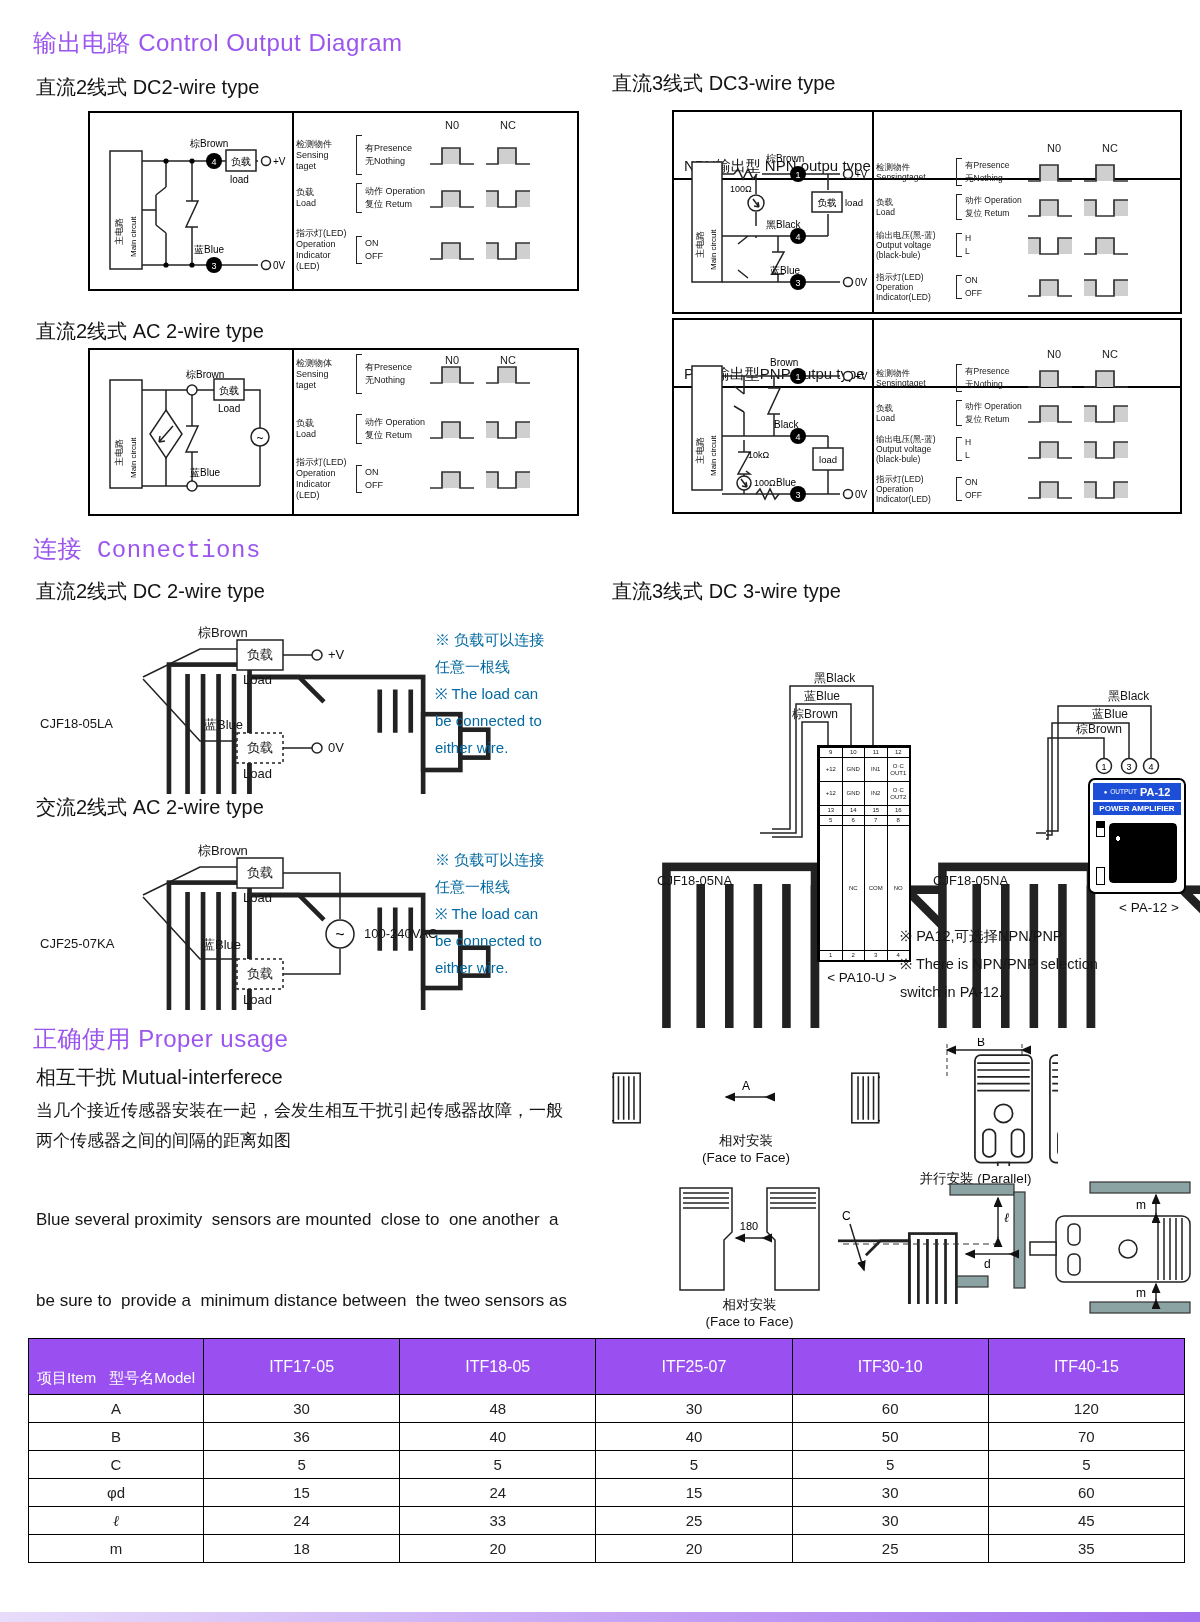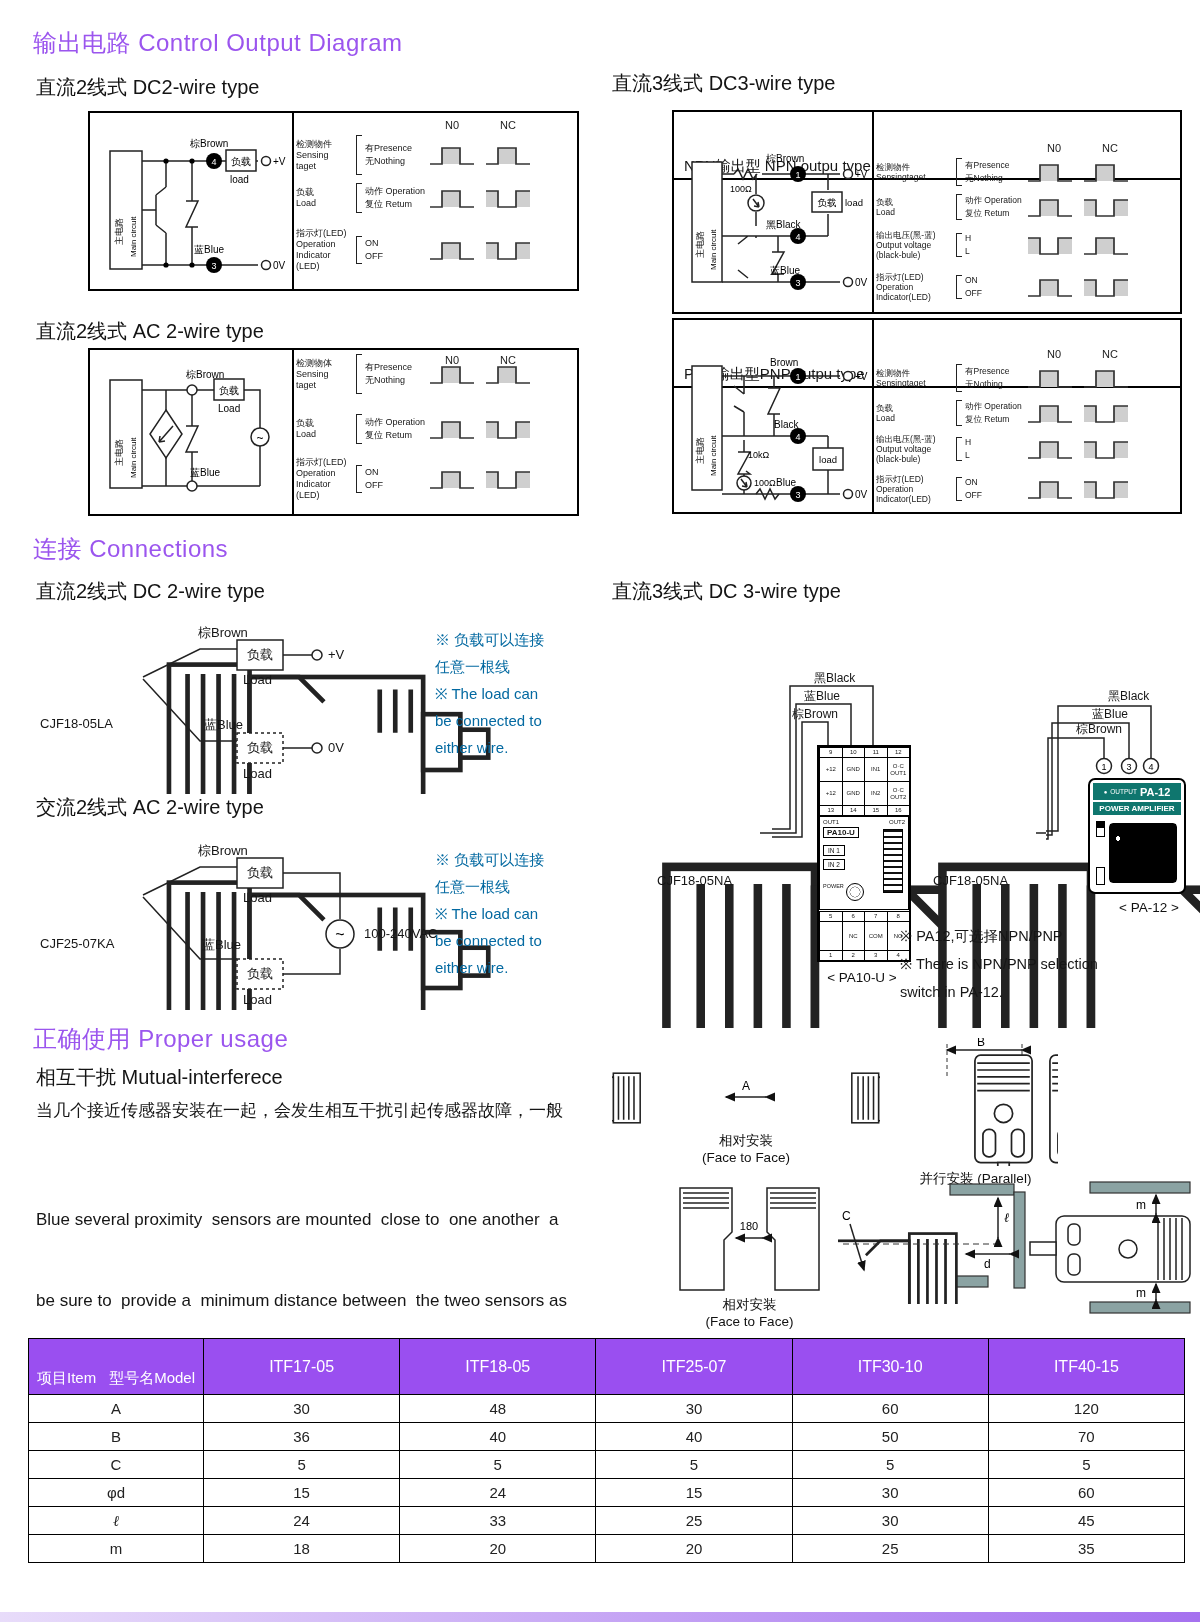--- a/index.html
+++ b/index.html
@@ -30,21 +30,21 @@
   table.dim td{font-size:15px;text-align:center;height:27px;color:#222;}
   table.dim th{background:#9a4ff0;color:#fff;font-weight:normal;font-size:16px;height:55px;}
   th.corner{position:relative;background:linear-gradient(to bottom right,#9a4ff0 49.5%,#ffffff 49.5%,#ffffff 50.6%,#9a4ff0 50.6%);}
   th.corner span{position:absolute;font-size:15px;margin-top:23px;}
   td.ti{font-size:16px;}
   .ell{font-family:"DejaVu Serif",serif;font-style:italic;}
   .pa10{position:absolute;border:2px solid #000;background:#fff;display:flex;flex-direction:column;font-size:6px;line-height:7px;text-align:center;}
   .pa10 .g{display:flex;flex:none;}
   .pa10 .g>div{flex:1;border:1px solid #000;margin:0 -1px -1px 0;display:flex;align-items:center;justify-content:center;padding:0;overflow:hidden;}
   .pa12{position:absolute;border:2.5px solid #000;border-radius:7px;background:#fff;padding:3px;display:flex;flex-direction:column;gap:2px;}
-  .band{background:#0f766e;color:#fff;display:flex;align-items:center;justify-content:center;gap:3px;}
+  .band{background:#1d4ed8;color:#fff;display:flex;align-items:center;justify-content:center;gap:3px;}
 </style>
 </head>
 <body>
 
 <svg width="0" height="0" style="position:absolute">
   <defs>
     <symbol id="wvp" viewBox="0 0 48 26">
         <path class="wf" d="M14,22 V6 H32 V22 Z"></path>
         <path class="wl" d="M2,22 H14 V6 H32 V22 H46"></path>
       </symbol>
@@ -444,21 +444,21 @@
       </div>
     <svg class="wv" style="left:150px;top:6px;">
         <use href="#wvp"></use>
       </svg>
     <svg class="wv" style="left:206px;top:6px;">
         <use href="#wvn"></use>
       </svg>
   </div>
 </div>
 
-<div class="abs h1" style="left:33px;top:533px;">连接 Connections</div>
+<div class="abs h1" style="left:33px;top:533px;font-family:Liberation Mono, monospace;">连接 Connections</div>
 <div class="abs h2" style="left:36px;top:578px;">直流2线式 DC 2-wire type</div>
 
 <div class="abs" style="left:30px;top:608px;width:575px;height:186px;">
   <svg class="abs" style="left:0;top:0;" width="575" height="186" viewBox="0 0 575 186">
     <use href="#sensor-h" transform="translate(8,38)"></use>
     <path class="ln" d="M113,69 L170,41 H207 M113,71 L170,133 H207 M253,47 H282 M253,140 H282"></path>
     <circle class="lnf" cx="287" cy="47" r="5"></circle>
       <circle class="lnf" cx="287" cy="140" r="5"></circle>
     <rect class="lnf" x="207" y="32" width="46" height="30"></rect>
     <rect x="207" y="125" width="46" height="30" fill="#fff" stroke="#222" stroke-width="1.5" stroke-dasharray="3 3"></rect>
@@ -552,30 +552,20 @@
         <div>GND</div>
         <div>IN2</div>
         <div>O·C OUT2</div>
     </div>
     <div class="g" style="height:10px;">
       <div>13</div>
         <div>14</div>
         <div>15</div>
         <div>16</div>
     </div>
-    <div style="position:relative;flex:none;height:92px;border:1px solid #000;margin:1px 0;">
-      <div class="abs" style="left:3px;top:2px;font-size:6px;">OUT1</div>
-      <div class="abs" style="right:3px;top:2px;font-size:6px;">OUT2</div>
-      <div class="abs" style="left:3px;top:10px;border:1.3px solid #000;font-size:8px;font-weight:bold;padding:1px 3px;">PA10-U</div>
-      <div class="abs" style="left:3px;top:28px;border:1px solid #000;font-size:6.5px;padding:1px 4px;">IN 1</div>
-      <div class="abs" style="left:3px;top:42px;border:1px solid #000;font-size:6.5px;padding:1px 4px;">IN 2</div>
-      <div class="abs" style="left:3px;top:66px;font-size:5.5px;">POWER</div>
-      <div class="abs" style="right:5px;top:12px;width:18px;height:62px;border:1px solid #000;background:repeating-linear-gradient(#111 0 2px,#fff 2px 6px);"></div>
-      <div class="abs" style="left:26px;top:66px;width:16px;height:16px;border:1px solid #000;border-radius:50%;background:radial-gradient(circle at 50% 50%,#fff 40%,#999 42% 48%,#fff 50%);"></div>
-    </div>
     <div class="g" style="height:10px;">
       <div>5</div>
         <div>6</div>
         <div>7</div>
         <div>8</div>
     </div>
     <div class="g" style="flex:1;">
       <div></div>
         <div>NC</div>
         <div>COM</div>
@@ -613,20 +603,21 @@
     <div>※ PA12,可选择NPN/PNP</div>
     <div>※ There is NPN/PNP selection</div>
     <div>switch in PA-12.</div>
   </div>
 </div>
 
 <div class="abs h1" style="left:33px;top:1023px;">正确使用 Proper usage</div>
 <div class="abs h2" style="left:36px;top:1064px;">相互干扰 Mutual-interferece</div>
 <div class="abs" style="left:36px;top:1096px;width:560px;font-size:17px;line-height:30px;">
   <div>当几个接近传感器安装在一起，会发生相互干扰引起传感器故障，一般</div>
+  <div>两个传感器之间的间隔的距离如图</div>
 </div>
 <div class="abs pre" style="left:36px;top:1152px;width:565px;font-size:17px;line-height:27px;">
   <div class="pre">Blue several proximity  sensors are mounted  close to  one another  a</div>
   <div class="pre">be sure to  provide a  minimum distance between  the tweo sensors as</div>
 </div>
 
 <div class="abs" style="left:612px;top:1066px;width:268px;height:100px;">
   <svg width="268" height="62" viewBox="0 0 268 62">
     <use href="#sensor-h" transform="translate(110,1) scale(-1,1)"></use>
     <use href="#sensor-h" transform="translate(158,1)"></use>

